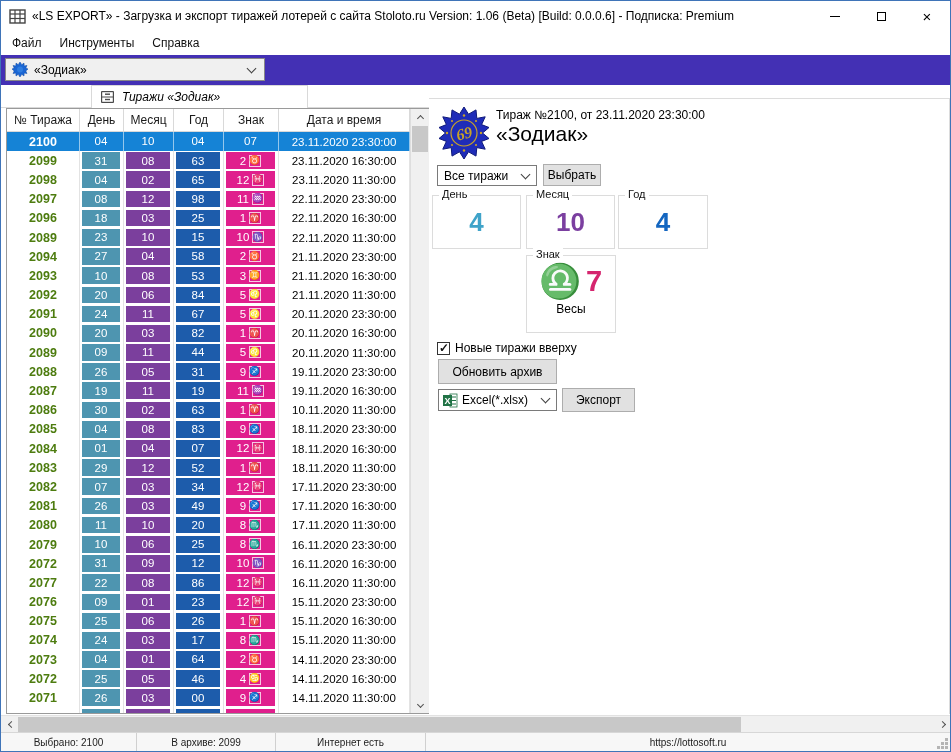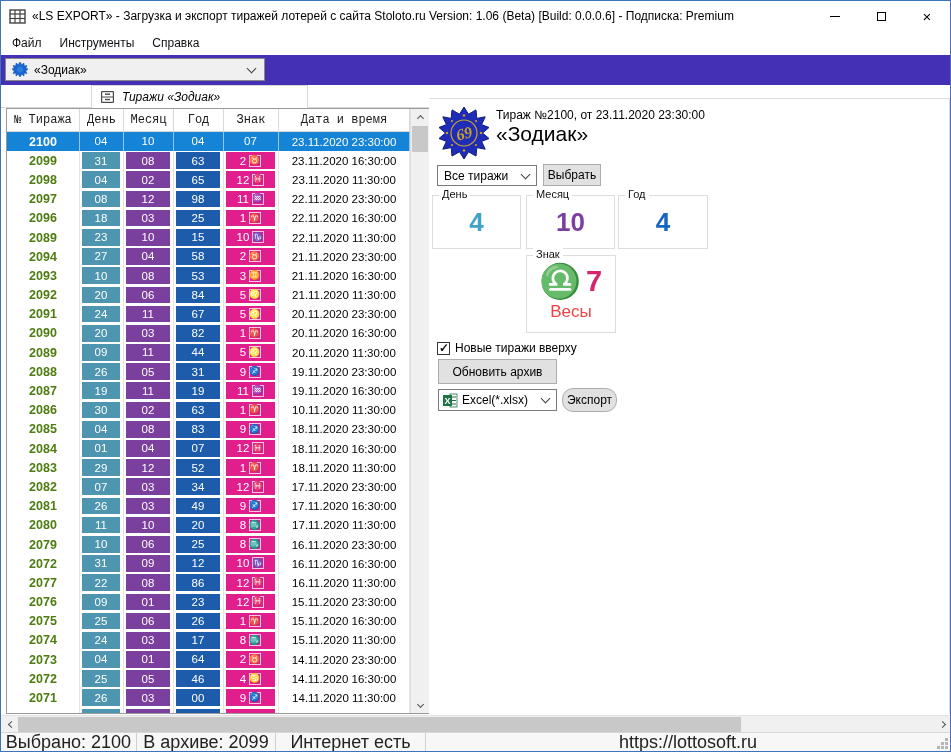--- a/index.html
+++ b/index.html
@@ -31,21 +31,21 @@
   .combo-chev{position:absolute;right:9px;top:9px;}
   
   .tabrow{position:absolute;left:0;top:84px;width:429px;height:23px;background:#fff;}
   .tabrow-line{position:absolute;left:0;top:106px;width:429px;height:1px;background:#d9d9d9;}
   .tab{position:absolute;left:90px;top:84px;width:217px;height:23px;background:#fff;z-index:2;
     border:1px solid #d9d9d9;border-bottom:none;display:flex;align-items:center;padding-left:8px;}
   .tab .tab-label{margin-left:7px;font-size:12px;font-style:italic;}
   
   .table{position:absolute;left:5px;top:107px;width:424px;height:606px;border:1px solid #9a9a9a;background:#fff;display:flex;}
   .table-main{width:403px;height:100%;display:flex;flex-direction:column;overflow:hidden;}
-  .thead{height:23px;display:flex;flex:none;border-bottom:1px solid #d9d9d9;background:#fff;font-family:Liberation Mono, monospace;}
+  .thead{height:23px;display:flex;flex:none;border-bottom:1px solid #d9d9d9;background:#fff;}
   .hcell{display:flex;align-items:center;justify-content:center;font-size:12px;color:#1a1a1a;border-right:1px solid #d9d9d9;}
   .tbody{flex:1;overflow:hidden;position:relative;}
   .trow{height:19.2px;display:flex;flex:none;background:#fff;}
   .tcell{position:relative;border-right:1px solid #e3e3e3;display:flex;align-items:center;justify-content:center;}
   .col-num{width:73px;flex:none;}
   .col-day{width:44px;flex:none;}
   .col-month{width:50px;flex:none;}
   .col-year{width:50px;flex:none;}
   .col-sign{width:55px;flex:none;}
   .col-date{flex:1;}
@@ -72,21 +72,21 @@
   .chev.down{transform:rotate(45deg);margin-top:-2px;}
   .chev.left{transform:rotate(135deg);margin-left:3px;}
   .chev.right{transform:rotate(-45deg);margin-left:-2px;}
   .v-thumb{position:absolute;left:1px;top:17px;width:16px;height:26px;background:#c8c8c8;}
   .hscroll{position:absolute;left:0;top:714px;width:951px;height:17px;background:#f0f0f0;border-top:1px solid #e2e2e2;}
   .h-left{left:0;top:0;height:17px;}
   .h-right{left:auto;right:0;top:0;height:17px;}
   .h-thumb{position:absolute;left:17px;top:1px;width:723px;height:15px;background:#c8c8c8;}
   
   .statusbar{position:absolute;left:0;top:731px;width:100%;height:20px;background:#f7f7f7;border-top:1px solid #d7d7d7;
-    display:flex;align-items:flex-end;font-size:18px;color:#222;}
+    display:flex;align-items:flex-end;font-size:10px;color:#222;}
   .sb-item{height:100%;display:flex;align-items:center;justify-content:center;}
   .sb-item + .sb-item{border-left:1px solid #d0d0d0;}
   .sb-0{width:135px;}.sb-1{width:256px;}.sb-2{width:139px;}.sb-3{width:150px;}.sb-4{flex:1;}
   .grip{position:absolute;right:2px;bottom:2px;width:3px;height:3px;background:#b5b5b5;
     box-shadow:-4px 0 #b5b5b5,0 -4px #b5b5b5,-8px 0 #b5b5b5,-4px -4px #b5b5b5,0 -8px #b5b5b5;}
   
   .rpanel{position:absolute;left:428px;top:97px;width:521px;height:616px;background:#fff;
     border-top:1px solid #dcdcdc;border-right:1px solid #dcdcdc;}
   .logo{position:absolute;left:9px;top:7px;width:52px;height:54px;}
   .draw-info{position:absolute;left:67px;top:9px;font-size:12px;color:#000;white-space:nowrap;}
@@ -102,28 +102,28 @@
   .g-month{left:97px;top:96px;width:89px;height:54px;}
   .g-year{left:189px;top:96px;width:90px;height:54px;}
   .g-sign{left:97px;top:156px;width:90px;height:78px;}
   .big-num{width:100%;text-align:center;font-size:26px;font-weight:bold;margin-top:11px;}
   .num-day{color:#3fa3c9;}
   .num-month{color:#7b3fa0;}
   .num-year{color:#1466c0;}
   .sign-row{display:flex;align-items:center;justify-content:center;gap:4px;margin-top:8px;}
   .libra-glyph{font-size:34px;line-height:34px;color:#9b8dc9;}
   .sign-big-num{font-size:29px;font-weight:bold;color:#d5256e;}
-  .sign-name{text-align:center;font-size:17px;margin-top:4px;color:#ef4444;}
+  .sign-name{text-align:center;font-size:12px;margin-top:4px;color:#000000;}
   .cb-row{position:absolute;left:8px;top:242px;display:flex;align-items:center;gap:5px;}
   .cb{width:13px;height:13px;border:1px solid #333;background:#fff;position:relative;flex:none;}
   .cb .mark{position:absolute;left:1px;top:-2px;font-size:12px;font-weight:bold;color:#111;}
   .btn-refresh{left:9px;top:260px;width:119px;height:25px;}
   .excel-combo{left:9px;top:290px;width:119px;height:22px;padding-left:4px;}
   .excel-combo .lbl{margin-left:4px;}
-  .btn-export{left:133px;top:289px;width:55px;height:24px;border-radius:11px;}
+  .btn-export{left:133px;top:289px;width:73px;height:24px;}
   .icon-svg{display:block;}
 </style>
 </head>
 <body>
 
 <div class="window">
 
   <div class="titlebar">
     <span class="app-icon">
       <svg class="icon-svg" width="17" height="17" viewBox="0 0 17 17">

